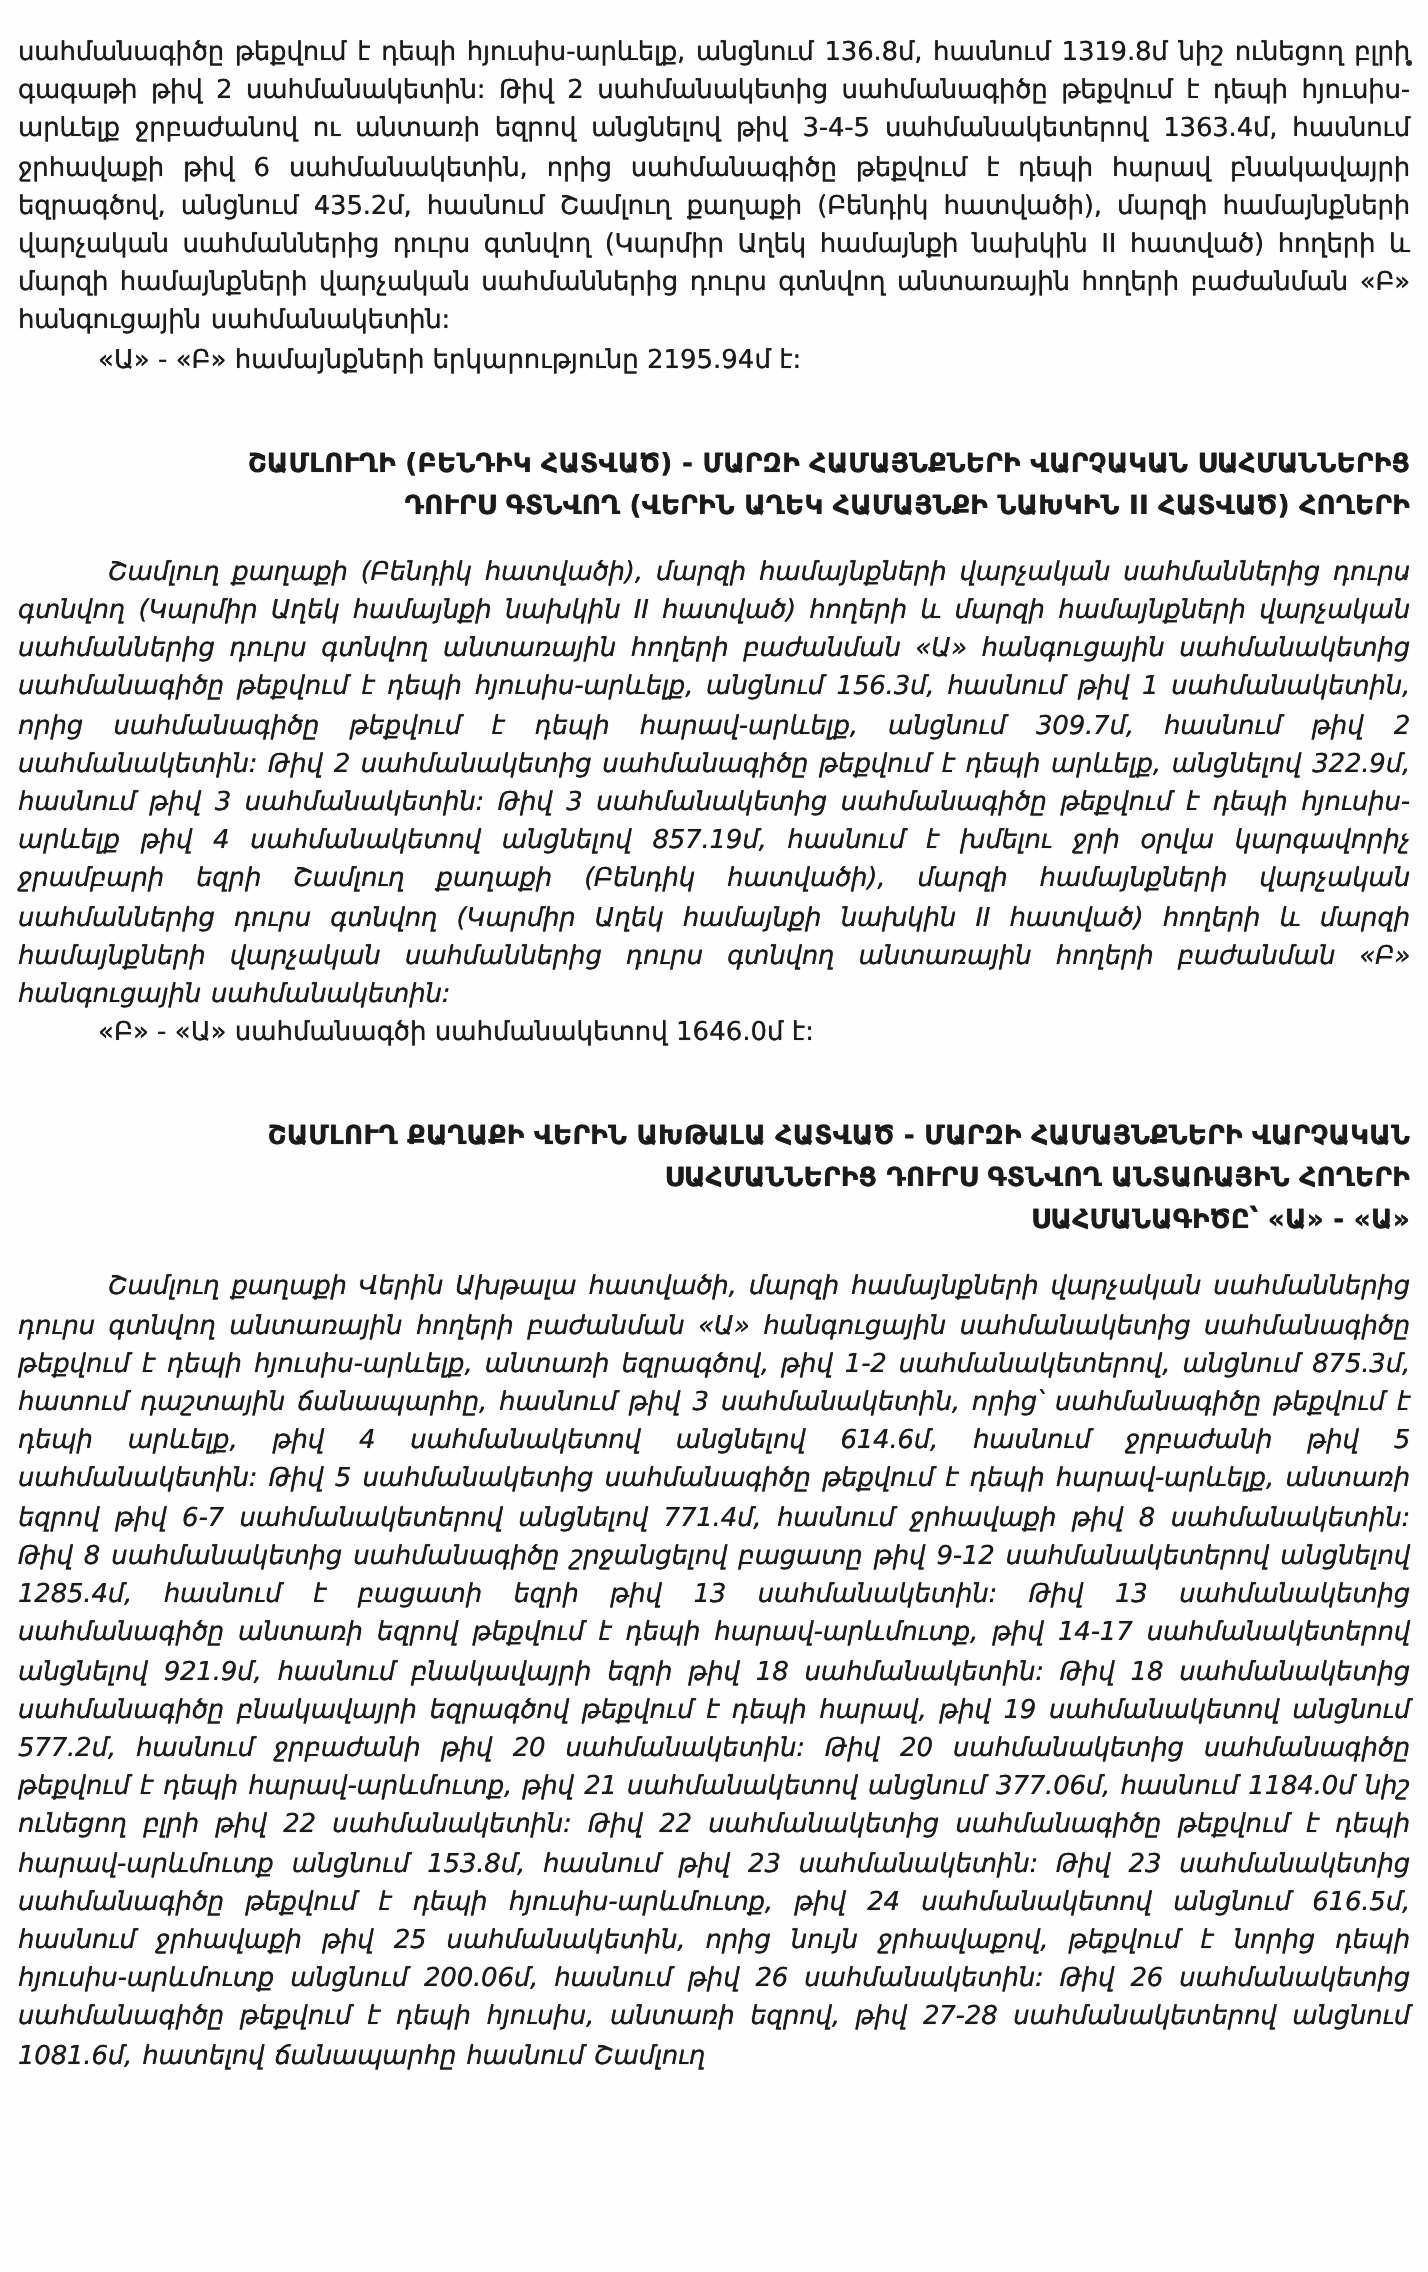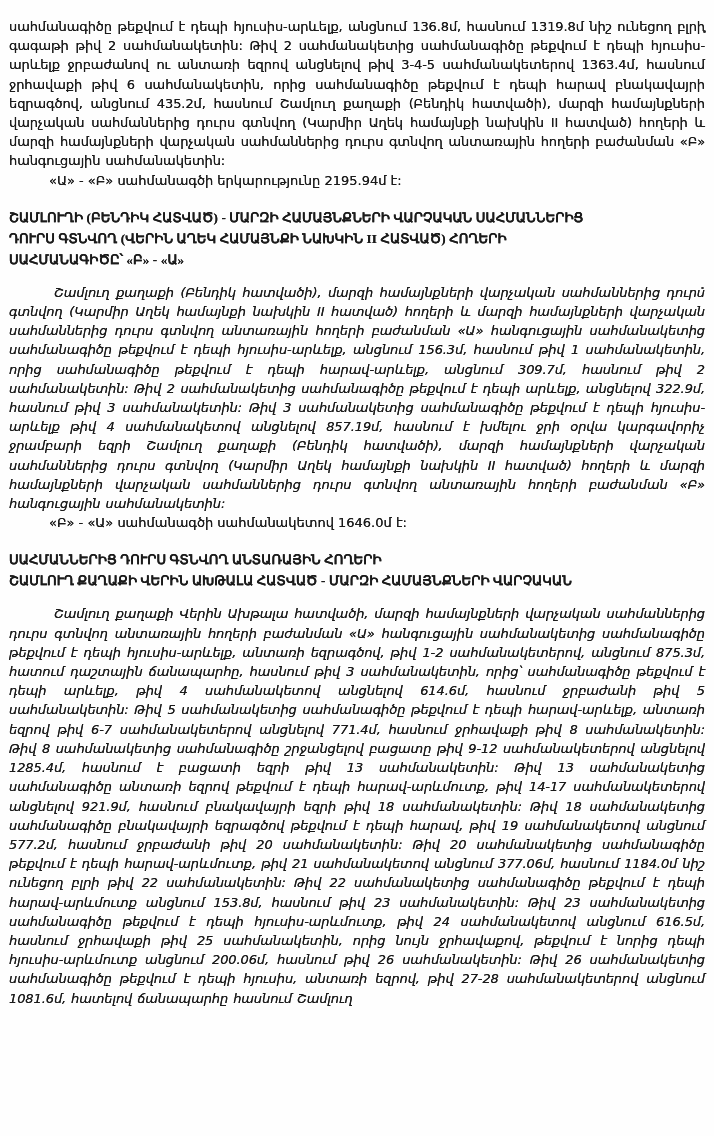--- a/index.html
+++ b/index.html
@@ -33,62 +33,61 @@
     font-style: italic;
   }
   .length-line {
     margin: 0;
     font-size: 13px;
     line-height: 19.2px;
     text-indent: 40px;
     text-align: left;
   }
   .heading {
-    margin-top: 17px;
+    margin-top: 32px;
     margin-bottom: 13px;
-    text-align: left;
+    text-align: right;
     font-weight: bold;
     font-size: 13.2px;
     line-height: 21px;
     letter-spacing: 0.1px;
-    font-family: Liberation Serif, serif;
   }
   .heading div {
     white-space: nowrap;
   }
   .speck {
     position: absolute;
     background: #2a2a2a;
     border-radius: 50%;
   }
   .speck-1 { width: 3px; height: 3px; right: 8px; top: 30px; }
   .speck-2 { width: 3px; height: 2px; right: 10px; top: 287px; }
 </style>
 </head>
 <body>
 
 <div class="page">
 
   <p class="para">սահմանագիծը թեքվում է դեպի հյուսիս-արևելք, անցնում 136.8մ, հասնում 1319.8մ նիշ ունեցող բլրի գագաթի թիվ 2 սահմանակետին: Թիվ 2 սահմանակետից սահմանագիծը թեքվում է դեպի հյուսիս-արևելք ջրբաժանով ու անտառի եզրով անցնելով թիվ 3-4-5 սահմանակետերով 1363.4մ, հասնում ջրհավաքի թիվ 6 սահմանակետին, որից սահմանագիծը թեքվում է դեպի հարավ բնակավայրի եզրագծով, անցնում 435.2մ, հասնում Շամլուղ քաղաքի (Բենդիկ հատվածի), մարզի համայնքների վարչական սահմաններից դուրս գտնվող (Կարմիր Աղեկ համայնքի նախկին II հատված) հողերի և մարզի համայնքների վարչական սահմաններից դուրս գտնվող անտառային հողերի բաժանման «Բ» հանգուցային սահմանակետին:</p>
 
-  <p class="length-line">«Ա» - «Բ» սահմանագծի երկարությունը 2195.94մ է:</p>
+  <p class="length-line">«Ա» - «Բ» համայնքների երկարությունը 2195.94մ է:</p>
 
   <div class="heading">
     <div>ՇԱՄԼՈՒՂԻ (ԲԵՆԴԻԿ ՀԱՏՎԱԾ) - ՄԱՐԶԻ ՀԱՄԱՅՆՔՆԵՐԻ ՎԱՐՉԱԿԱՆ ՍԱՀՄԱՆՆԵՐԻՑ</div>
     <div>ԴՈՒՐՍ ԳՏՆՎՈՂ (ՎԵՐԻՆ ԱՂԵԿ ՀԱՄԱՅՆՔԻ ՆԱԽԿԻՆ II ՀԱՏՎԱԾ) ՀՈՂԵՐԻ</div>
-    <div>ՍԱՀՄԱՆԱԳԻԾԸ՝ «Բ» - «Ա»</div>
   </div>
 
   <p class="para indent-first">Շամլուղ քաղաքի (Բենդիկ հատվածի), մարզի համայնքների վարչական սահմաններից դուրս գտնվող (Կարմիր Աղեկ համայնքի նախկին II հատված) հողերի և մարզի համայնքների վարչական սահմաններից դուրս գտնվող անտառային հողերի բաժանման «Ա» հանգուցային սահմանակետից սահմանագիծը թեքվում է դեպի հյուսիս-արևելք, անցնում 156.3մ, հասնում թիվ 1 սահմանակետին, որից սահմանագիծը թեքվում է դեպի հարավ-արևելք, անցնում 309.7մ, հասնում թիվ 2 սահմանակետին: Թիվ 2 սահմանակետից սահմանագիծը թեքվում է դեպի արևելք, անցնելով 322.9մ, հասնում թիվ 3 սահմանակետին: Թիվ 3 սահմանակետից սահմանագիծը թեքվում է դեպի հյուսիս-արևելք թիվ 4 սահմանակետով անցնելով 857.19մ, հասնում է խմելու ջրի օրվա կարգավորիչ ջրամբարի եզրի Շամլուղ քաղաքի (Բենդիկ հատվածի), մարզի համայնքների վարչական սահմաններից դուրս գտնվող (Կարմիր Աղեկ համայնքի նախկին II հատված) հողերի և մարզի համայնքների վարչական սահմաններից դուրս գտնվող անտառային հողերի բաժանման «Բ» հանգուցային սահմանակետին:</p>
 
   <p class="length-line">«Բ» - «Ա» սահմանագծի սահմանակետով 1646.0մ է:</p>
 
   <div class="heading">
+    <div>ՇԱՄԼՈՒՂ ՔԱՂԱՔԻ ՎԵՐԻՆ ԱԽԹԱԼԱ ՀԱՏՎԱԾ - ՄԱՐԶԻ ՀԱՄԱՅՆՔՆԵՐԻ ՎԱՐՉԱԿԱՆ</div>
     <div>ՍԱՀՄԱՆՆԵՐԻՑ ԴՈՒՐՍ ԳՏՆՎՈՂ ԱՆՏԱՌԱՅԻՆ ՀՈՂԵՐԻ</div>
-    <div>ՇԱՄԼՈՒՂ ՔԱՂԱՔԻ ՎԵՐԻՆ ԱԽԹԱԼԱ ՀԱՏՎԱԾ - ՄԱՐԶԻ ՀԱՄԱՅՆՔՆԵՐԻ ՎԱՐՉԱԿԱՆ</div>
+    <div>ՍԱՀՄԱՆԱԳԻԾԸ՝ «Ա» - «Ա»</div>
   </div>
 
   <p class="para indent-first">Շամլուղ քաղաքի Վերին Ախթալա հատվածի, մարզի համայնքների վարչական սահմաններից դուրս գտնվող անտառային հողերի բաժանման «Ա» հանգուցային սահմանակետից սահմանագիծը թեքվում է դեպի հյուսիս-արևելք, անտառի եզրագծով, թիվ 1-2 սահմանակետերով, անցնում 875.3մ, հատում դաշտային ճանապարհը, հասնում թիվ 3 սահմանակետին, որից՝ սահմանագիծը թեքվում է դեպի արևելք, թիվ 4 սահմանակետով անցնելով 614.6մ, հասնում ջրբաժանի թիվ 5 սահմանակետին: Թիվ 5 սահմանակետից սահմանագիծը թեքվում է դեպի հարավ-արևելք, անտառի եզրով թիվ 6-7 սահմանակետերով անցնելով 771.4մ, հասնում ջրհավաքի թիվ 8 սահմանակետին: Թիվ 8 սահմանակետից սահմանագիծը շրջանցելով բացատը թիվ 9-12 սահմանակետերով անցնելով 1285.4մ, հասնում է բացատի եզրի թիվ 13 սահմանակետին: Թիվ 13 սահմանակետից սահմանագիծը անտառի եզրով թեքվում է դեպի հարավ-արևմուտք, թիվ 14-17 սահմանակետերով անցնելով 921.9մ, հասնում բնակավայրի եզրի թիվ 18 սահմանակետին: Թիվ 18 սահմանակետից սահմանագիծը բնակավայրի եզրագծով թեքվում է դեպի հարավ, թիվ 19 սահմանակետով անցնում 577.2մ, հասնում ջրբաժանի թիվ 20 սահմանակետին: Թիվ 20 սահմանակետից սահմանագիծը թեքվում է դեպի հարավ-արևմուտք, թիվ 21 սահմանակետով անցնում 377.06մ, հասնում 1184.0մ նիշ ունեցող բլրի թիվ 22 սահմանակետին: Թիվ 22 սահմանակետից սահմանագիծը թեքվում է դեպի հարավ-արևմուտք անցնում 153.8մ, հասնում թիվ 23 սահմանակետին: Թիվ 23 սահմանակետից սահմանագիծը թեքվում է դեպի հյուսիս-արևմուտք, թիվ 24 սահմանակետով անցնում 616.5մ, հասնում ջրհավաքի թիվ 25 սահմանակետին, որից նույն ջրհավաքով, թեքվում է նորից դեպի հյուսիս-արևմուտք անցնում 200.06մ, հասնում թիվ 26 սահմանակետին: Թիվ 26 սահմանակետից սահմանագիծը թեքվում է դեպի հյուսիս, անտառի եզրով, թիվ 27-28 սահմանակետերով անցնում 1081.6մ, հատելով ճանապարհը հասնում Շամլուղ</p>
 
   <span class="speck speck-1"></span>
   <span class="speck speck-2"></span>
 
 </div>
 
 </body></html>

